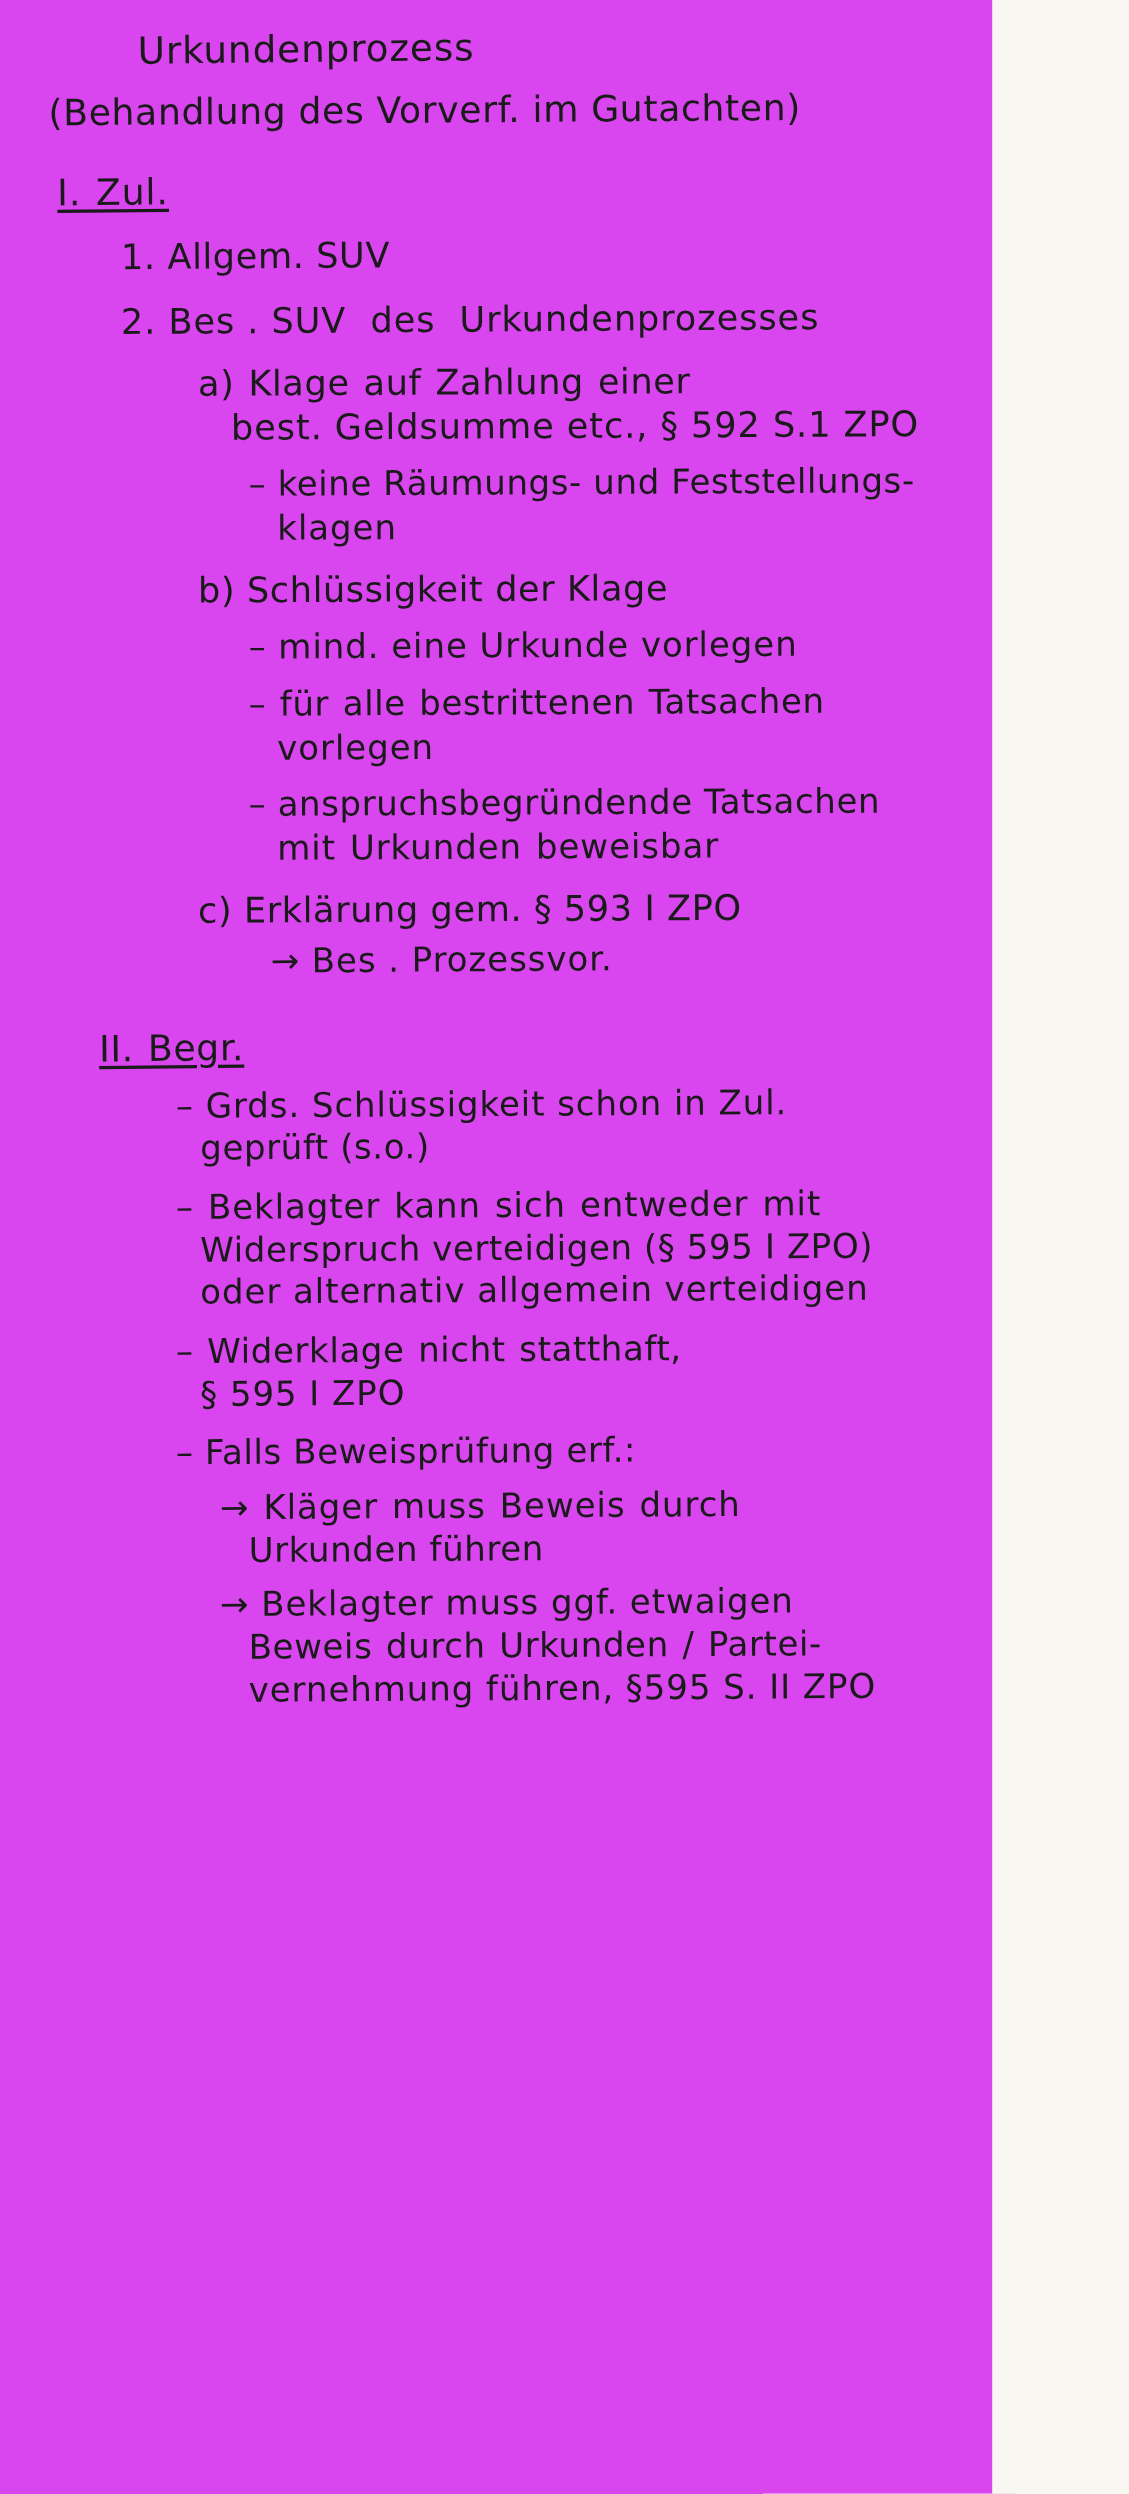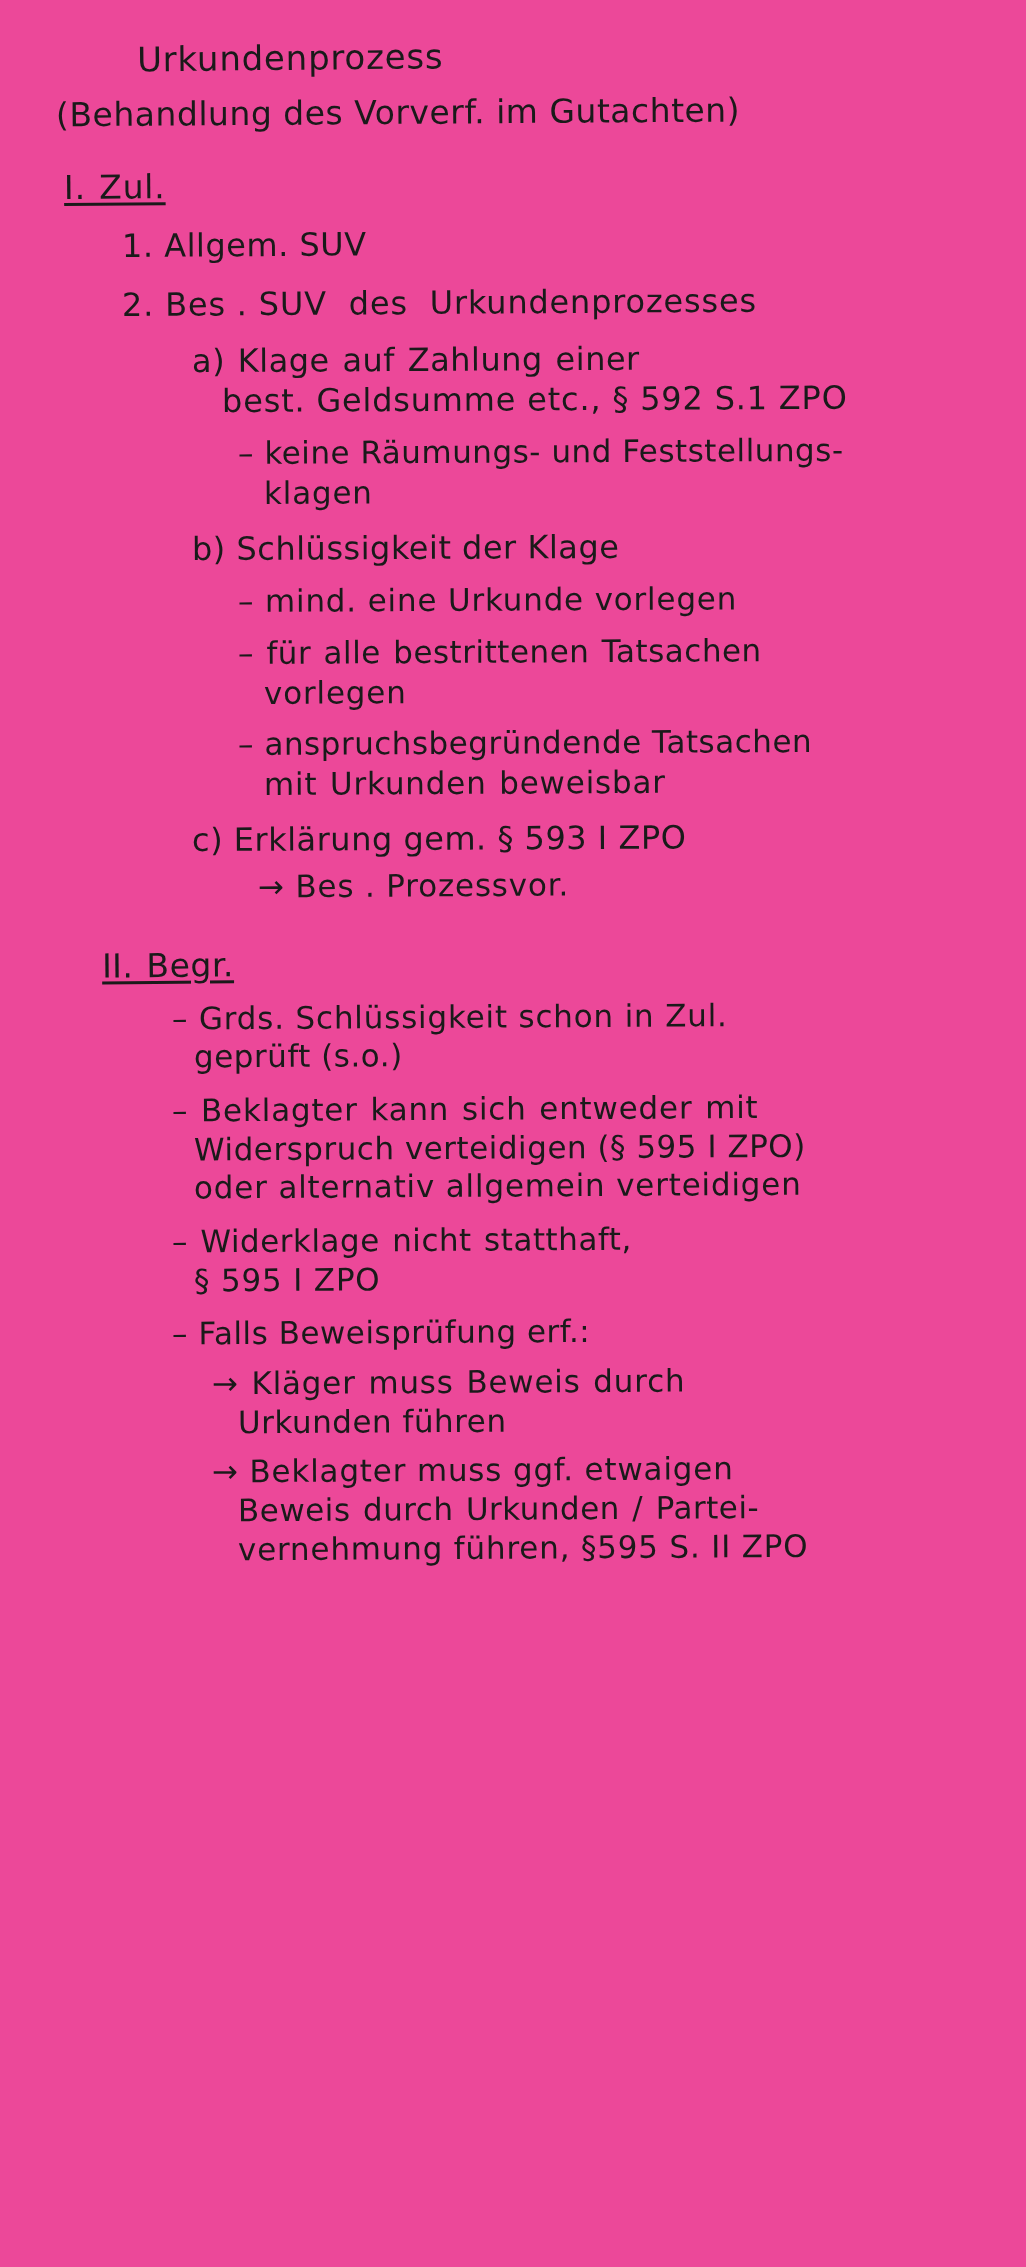--- a/index.html
+++ b/index.html
@@ -8,24 +8,24 @@
     background: #f7f6f1;
   }
   body {
     width: 1026px;
     min-height: 2267px;
     font-family: "DejaVu Sans", sans-serif;
     color: #1b1b1b;
   }
   .page {
     position: relative;
-    width: 1026px;
+    width: 902px;
     min-height: 2267px;
-    background: #ec4899;
-    padding: 12px;
+    background: #d946ef;
+    padding: 0;
     box-sizing: border-box;
   }
   .notes {
     padding: 18px 30px 40px 30px;
   }
   
   .line {
     font-family: "DejaVu Sans", sans-serif;
     color: #1a1a1a;
     line-height: 1.15;

